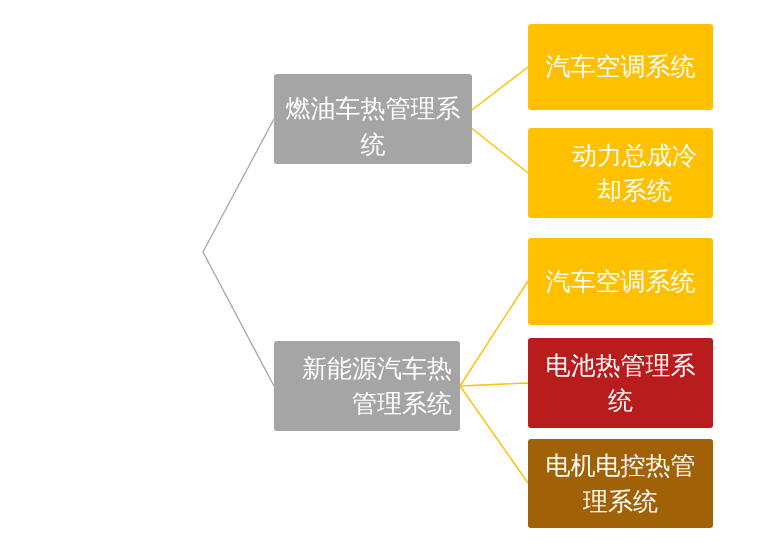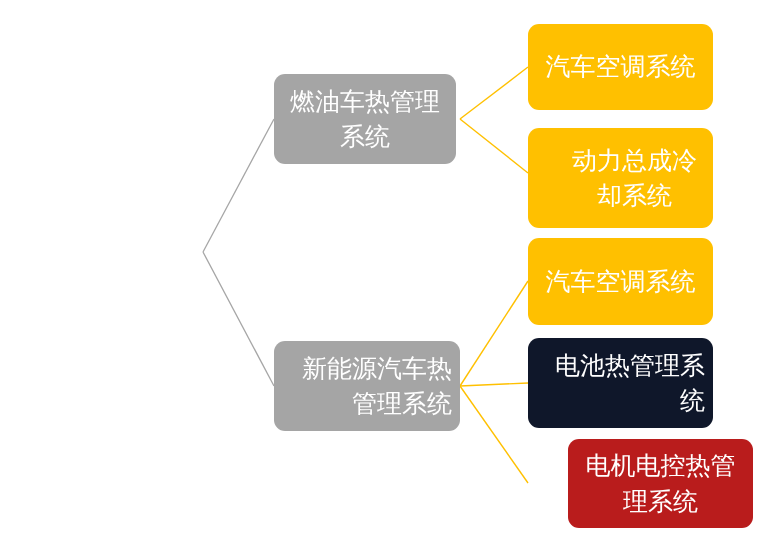--- a/index.html
+++ b/index.html
@@ -18,38 +18,38 @@
   .connectors {
     position: absolute;
     left: 0;
     top: 0;
     width: 763px;
     height: 545px;
     pointer-events: none;
   }
   .node {
     position: absolute;
-    border-radius: 11px;
+    border-radius: 3px;
     display: flex;
     align-items: center;
     justify-content: center;
     text-align: center;
     color: #ffffff;
     font-size: 25px;
     line-height: 1.42;
     padding: 2px 8px;
     box-sizing: border-box;
     word-break: break-all;
   }
   
   #node-root   { left: 19px;  top: 207px; width: 184px; height: 90px; }
-  #node-fuel   { left: 274px; top: 74px;  width: 182px; height: 90px; }
+  #node-fuel   { left: 274px; top: 74px;  width: 198px; height: 90px; align-items: flex-end; }
   #node-nev    { left: 274px; top: 341px; width: 186px; height: 90px; }
   #node-leaf-1 { left: 528px; top: 24px;  width: 185px; height: 86px; }
-  #node-leaf-2 { left: 528px; top: 128px; width: 185px; height: 100px; padding-left: 36px; }
+  #node-leaf-2 { left: 528px; top: 128px; width: 185px; height: 90px; padding-left: 36px; }
   #node-leaf-3 { left: 528px; top: 238px; width: 185px; height: 87px; }
   #node-leaf-4 { left: 528px; top: 338px; width: 185px; height: 90px; }
   #node-leaf-5 { left: 528px; top: 439px; width: 185px; height: 89px; }
 </style>
 </head>
 <body>
 
 <div class="canvas">
 
   <svg class="connectors" viewBox="0 0 763 545" xmlns="http://www.w3.org/2000/svg">
@@ -76,21 +76,21 @@
   </div>
 
   <div class="node" id="node-leaf-2" style="background: rgb(255, 192, 0);">
     <span>动力总成冷却系统</span>
   </div>
 
   <div class="node" id="node-leaf-3" style="background: rgb(255, 192, 0);">
     <span>汽车空调系统</span>
   </div>
 
-  <div class="node" id="node-leaf-4" style="background: #0f172a; text-align: right;">
+  <div class="node" id="node-leaf-4" style="background: #b91c1c;">
     <span>电池热管理系统</span>
   </div>
 
-  <div class="node" id="node-leaf-5" style="background: #b91c1c; margin-left: 40px;">
+  <div class="node" id="node-leaf-5" style="background: #a16207;">
     <span>电机电控热管理系统</span>
   </div>
 
 </div>
 
 </body></html>

